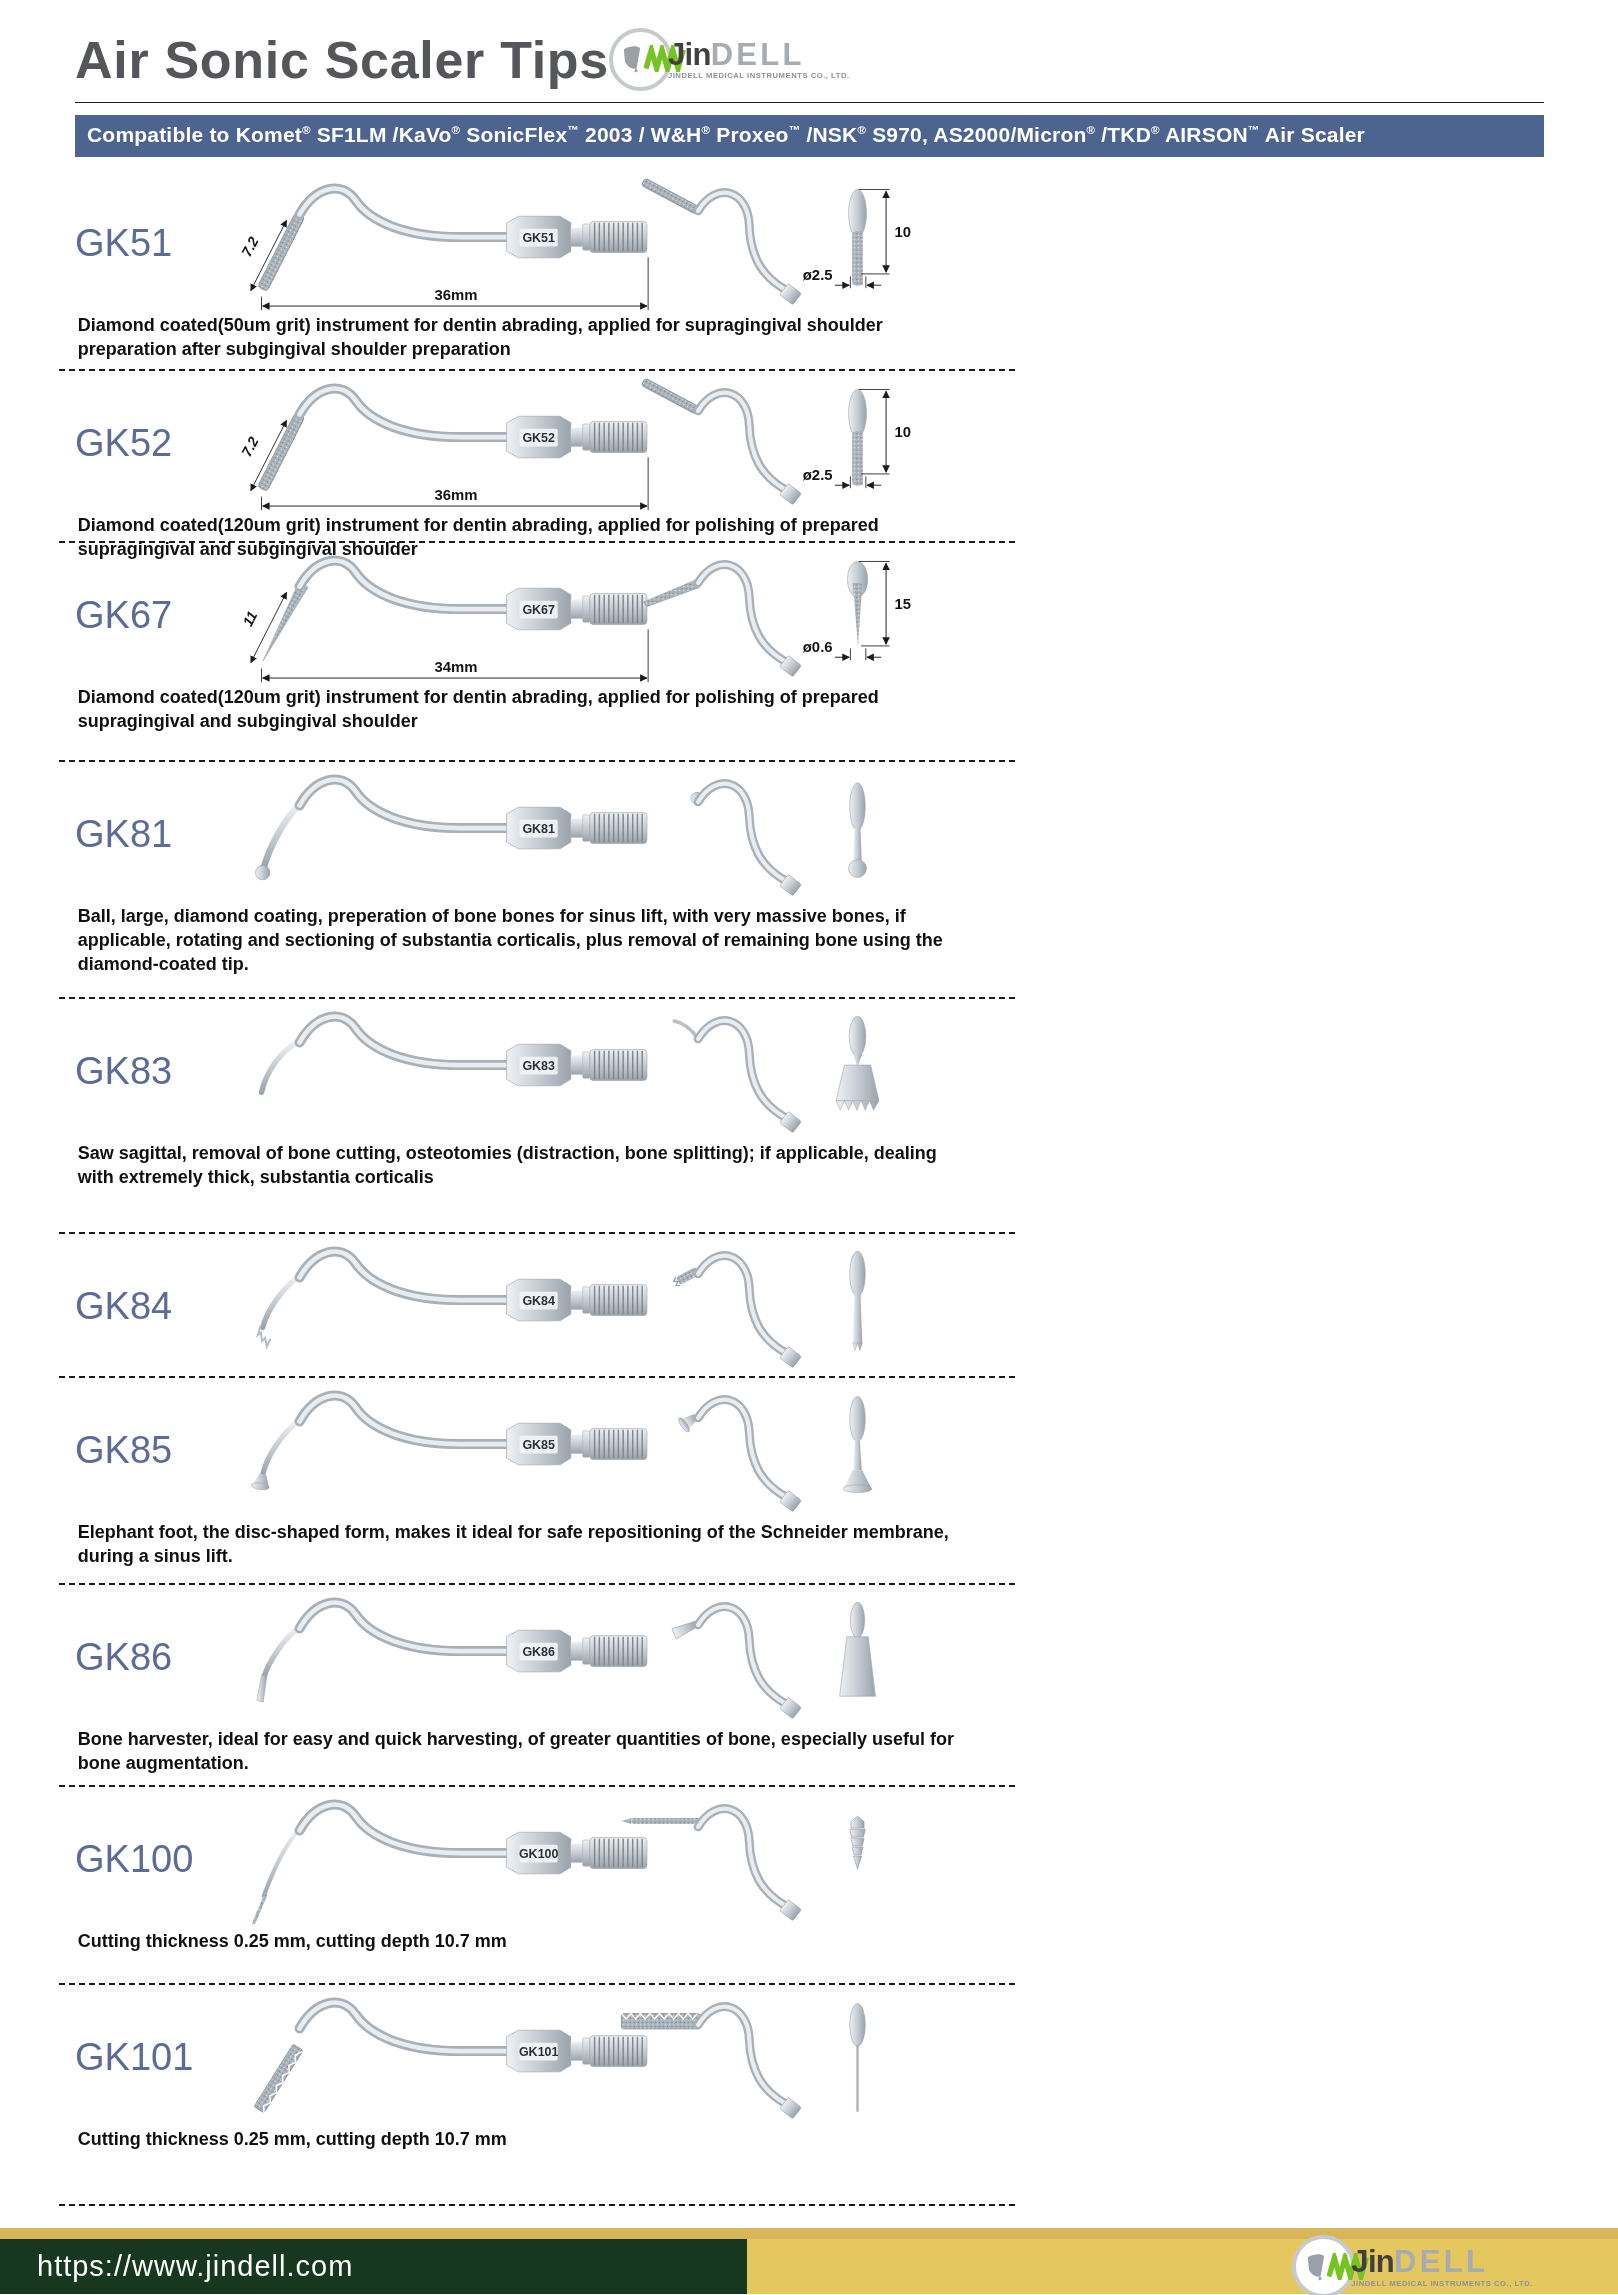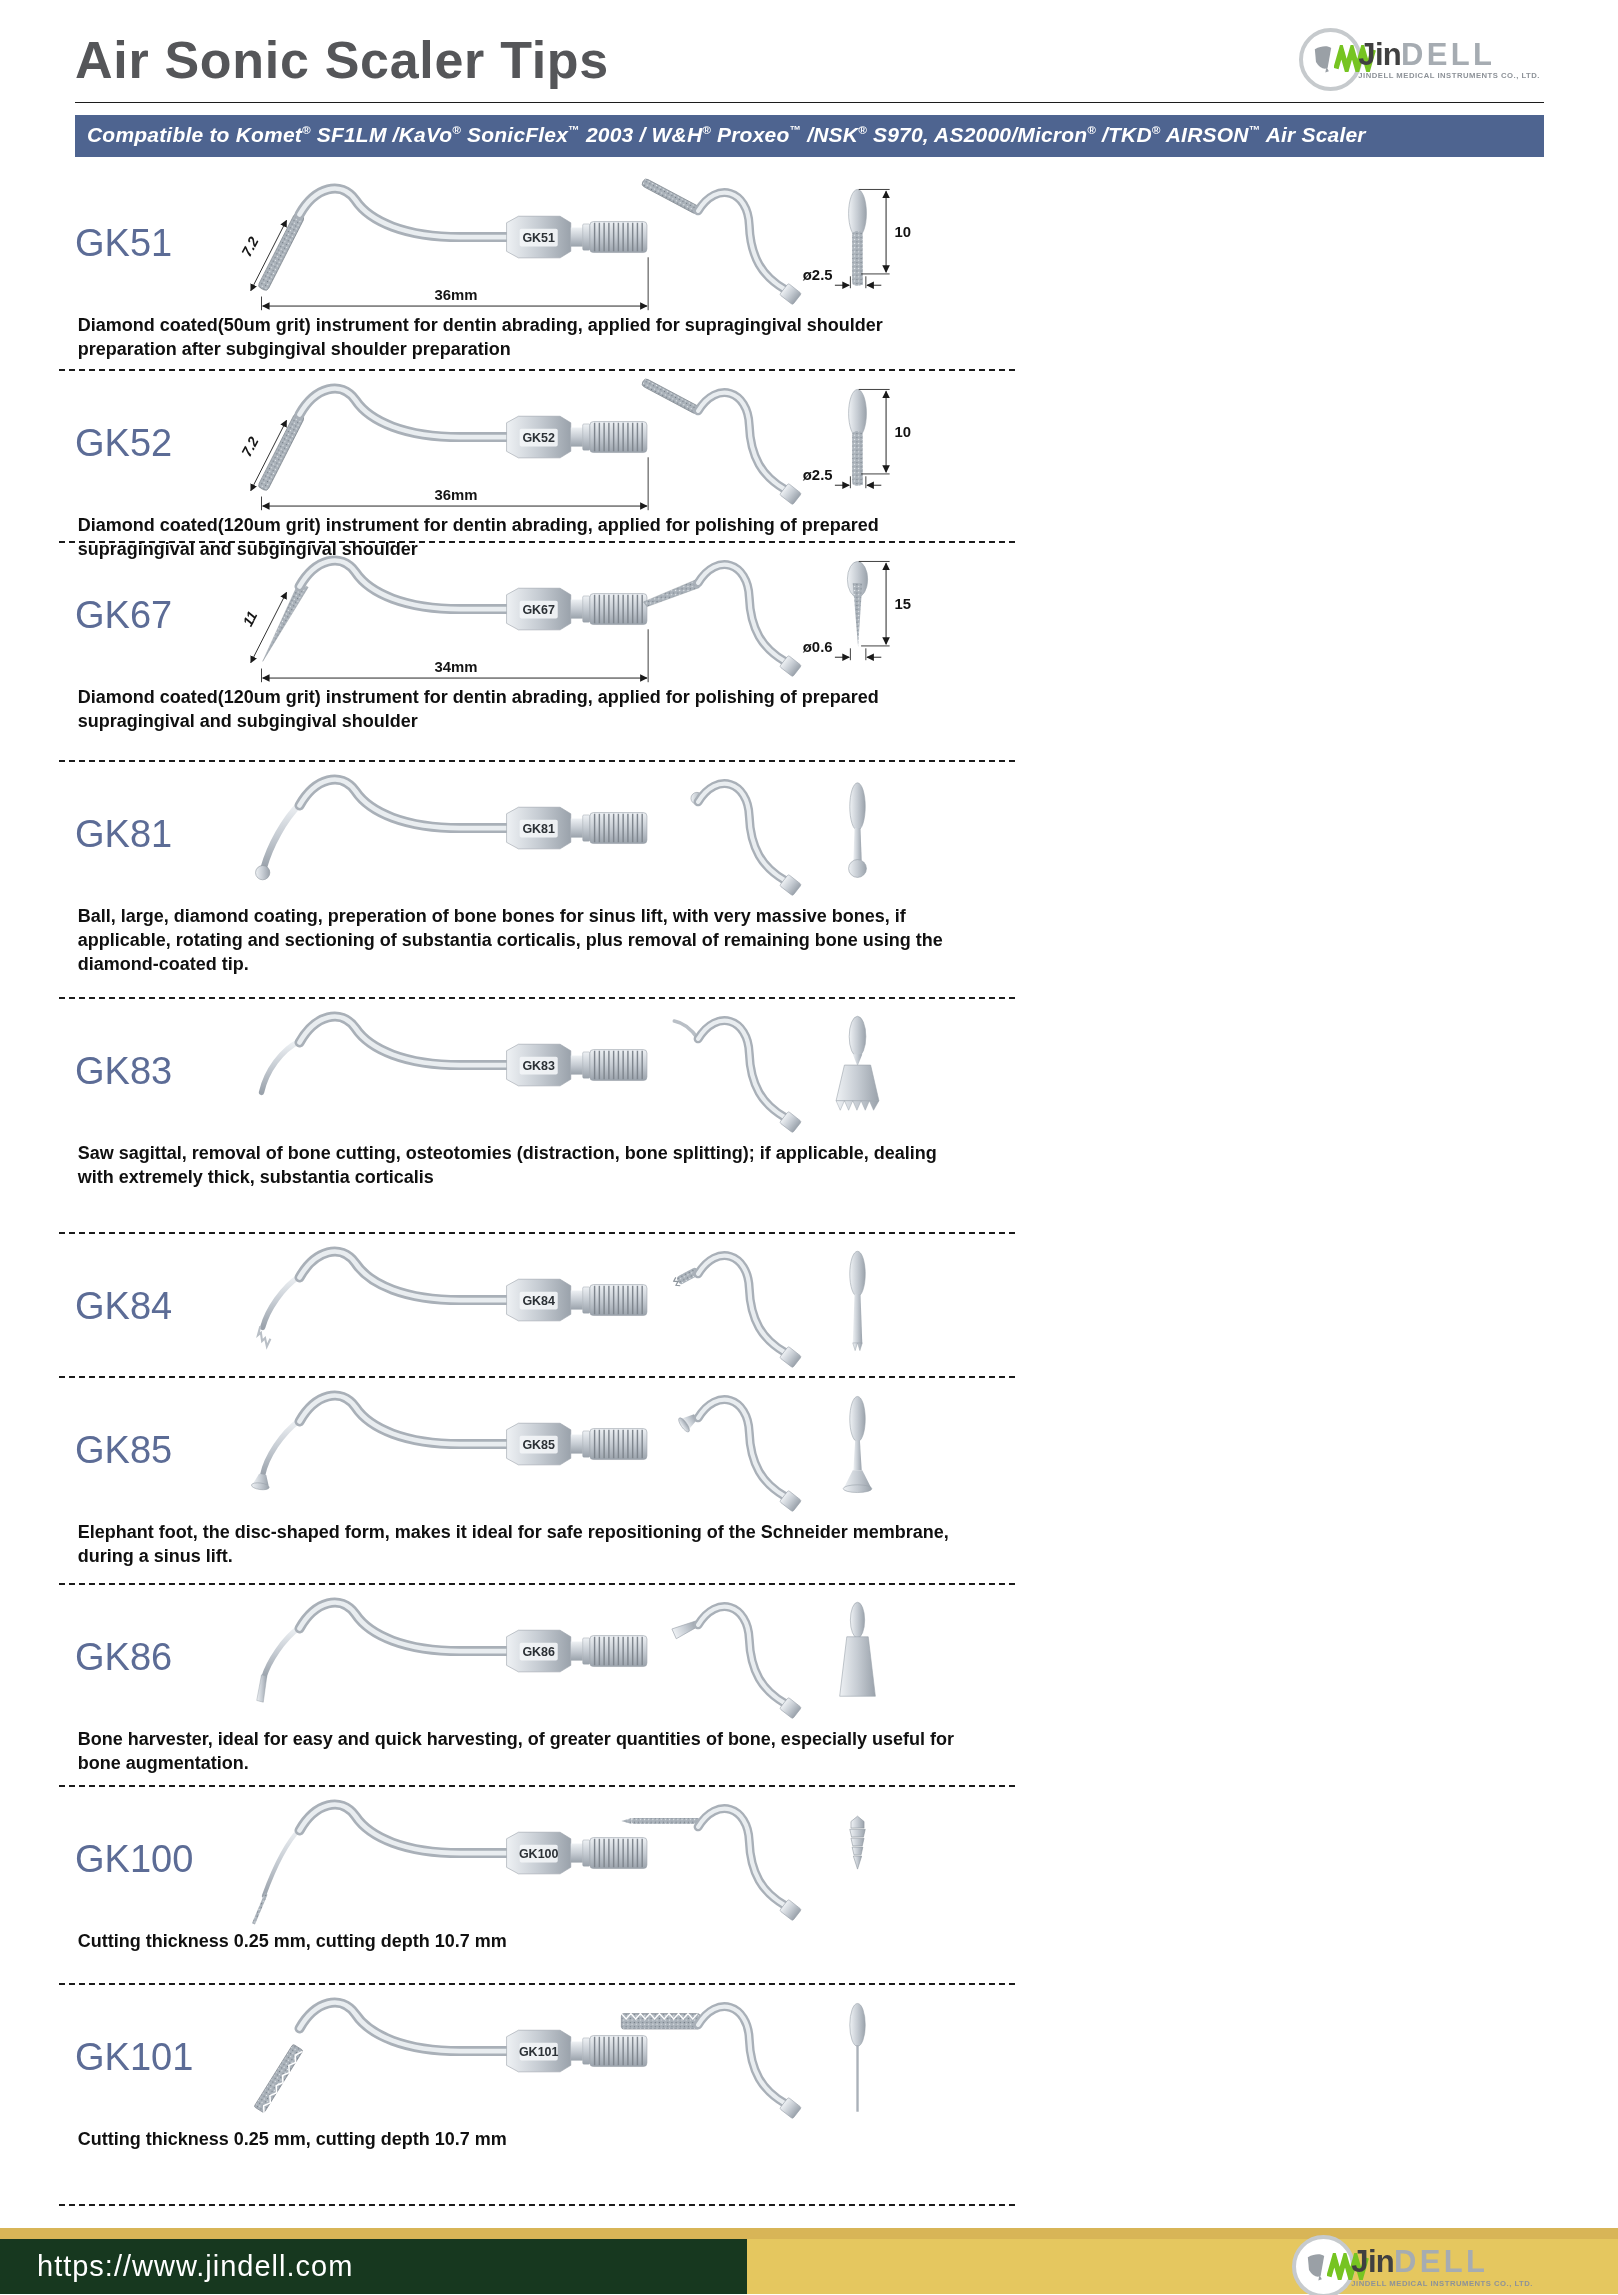--- a/index.html
+++ b/index.html
@@ -1,23 +1,23 @@
 <!DOCTYPE html>
 <html style="font-size:10.7px"><head>
 <meta charset="utf-8">
 <style>
   html,body{margin:0;padding:0;background:#ffffff;font-family:"Liberation Sans",sans-serif;}
   .page{position:relative;width:1619px;height:2295px;background:#fff;overflow:hidden;}
 
   
-  .hdr{display:flex;justify-content:space-between;align-items:center;padding:20px 79px 0 75px;height:79px;}
+  .hdr{display:flex;align-items:center;padding:20px 79px 0 75px;height:79px;}
   .title{margin:0;font-size:52px;font-weight:bold;color:#555659;letter-spacing:0.7px;}
   .title-rule{margin:2.7px 75px 0 75px;border-top:1.3px solid #1c1c1c;}
   .banner{margin:12.7px 75px 0 75px;background:#4e6490;color:#ffffff;font-weight:bold;
-          font-size:21px;padding:8px 12px 9.4px 12px;letter-spacing:0.2px;font-style:italic;}
+          font-size:21px;padding:8px 12px 9.4px 12px;letter-spacing:0.2px;}
   .banner sup{font-size:.55em;}
 
   
   .logo{position:relative;display:flex;align-items:center;}
   .logo-circle{width:55px;height:55px;border-radius:50%;border:4px solid #c6cacd;background:#fff;
                position:relative;z-index:1;flex:none;}
   .logo-circle svg{position:absolute;left:5.3px;top:9.4px;width:35px;height:35px;}
   .logo-zig{position:absolute;left:35px;top:17.4px;width:44px;height:27px;z-index:2;}
   .logo-text{margin-left:-4px;z-index:3;}
   .logo-brand{line-height:1;white-space:nowrap;}

